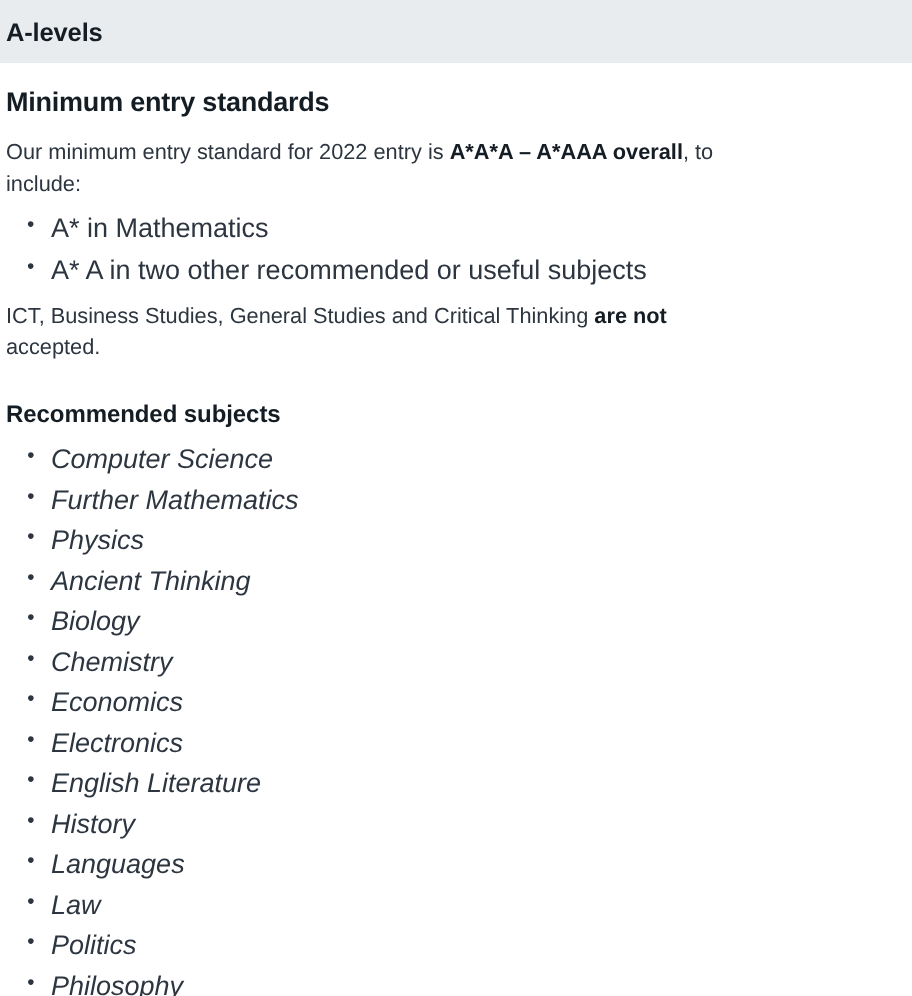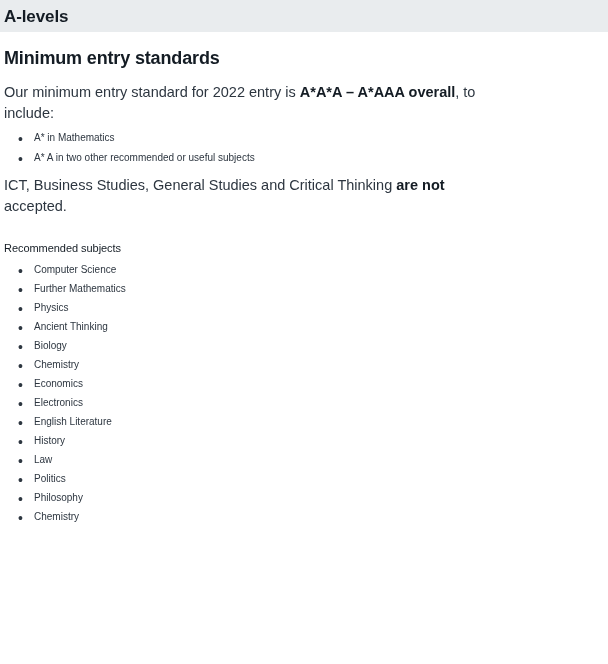--- a/index.html
+++ b/index.html
@@ -11,21 +11,21 @@
     height: 664px;
     background: #ffffff;
     font-family: "Liberation Sans", sans-serif;
     color: #2d3640;
     overflow: hidden;
   }
 
   
   .page-header {
     background: #e9ecee;
-    height: 32px;
+    height: 42px;
     width: 608px;
     box-sizing: border-box;
     padding: 4px 0 0 4px;
     display: flex;
     align-items: center;
   }
   .page-header .title {
     font-size: 17px;
     font-weight: bold;
     color: #141c24;
@@ -44,22 +44,22 @@
 
   h2.section-title {
     font-size: 18px;
     font-weight: bold;
     color: #141c24;
     letter-spacing: -0.15px;
     margin: 15px 0 0 0;
     line-height: 1.3;
   }
   h3.sub-title {
-    font-size: 11px;
-    font-weight: normal;
+    font-size: 16px;
+    font-weight: bold;
     color: #141c24;
     letter-spacing: -0.05px;
     margin: 24px 0 0 0;
     line-height: 1.3;
   }
   p.body-text {
     font-size: 14.5px;
     line-height: 1.45;
     margin: 12px 0 0 0;
     color: #2d3640;
@@ -68,21 +68,21 @@
     font-weight: bold;
     color: #141c24;
   }
 
   ul.bullets {
     margin: 9px 0 0 0;
     padding-left: 26px;
     list-style: none;
   }
   ul.bullets li {
-    font-size: 10px;
+    font-size: 18px;
     line-height: 1.0;
     color: #2d3640;
     position: relative;
     padding: 0 0 0 4px;
     margin: 0 0 10px 0;
   }
   ul.bullets li:last-child {
     margin-bottom: 0;
   }
   ul.bullets li::before {
@@ -90,20 +90,21 @@
     position: absolute;
     left: -12px;
     top: -1px;
     font-size: 14px;
     color: #2d3640;
     line-height: 1.0;
   }
 
   ul.bullets.tight li {
     margin-bottom: 9px;
+    font-style: italic;
   }
 </style>
 </head>
 <body>
 
 <div class="page-header">
   <h1 class="title">A-levels</h1>
 </div>
 
 <div class="content">
@@ -133,19 +134,20 @@
 
 
   <ul class="bullets tight">
     <li>Ancient Thinking</li>
     <li>Biology</li>
     <li>Chemistry</li>
     <li>Economics</li>
     <li>Electronics</li>
     <li>English Literature</li>
     <li>History</li>
+    <li>Languages</li>
     <li>Law</li>
     <li>Politics</li>
     <li>Philosophy</li>
     <li>Chemistry</li>
   </ul>
 
 </div>
 
 </body></html>

